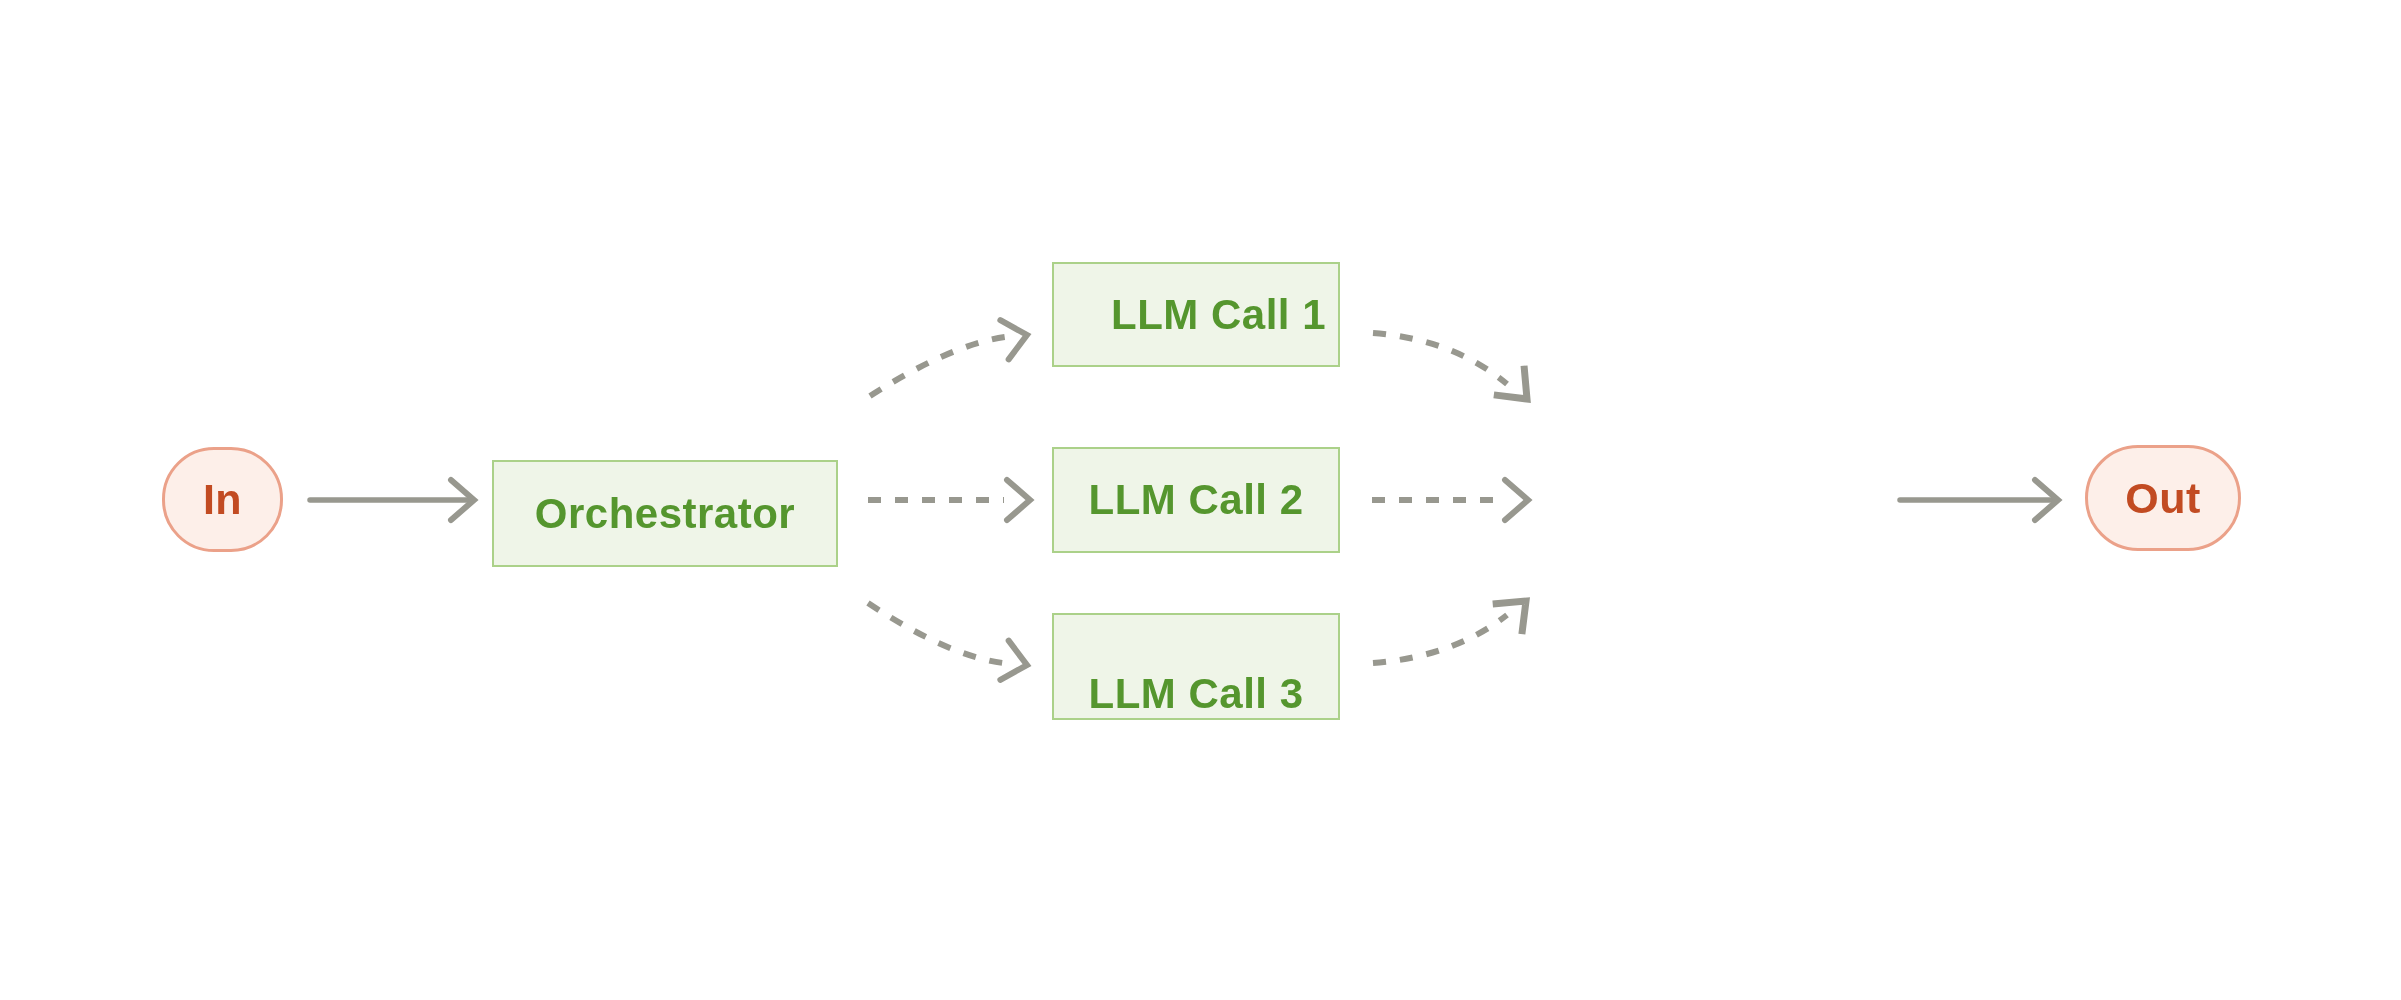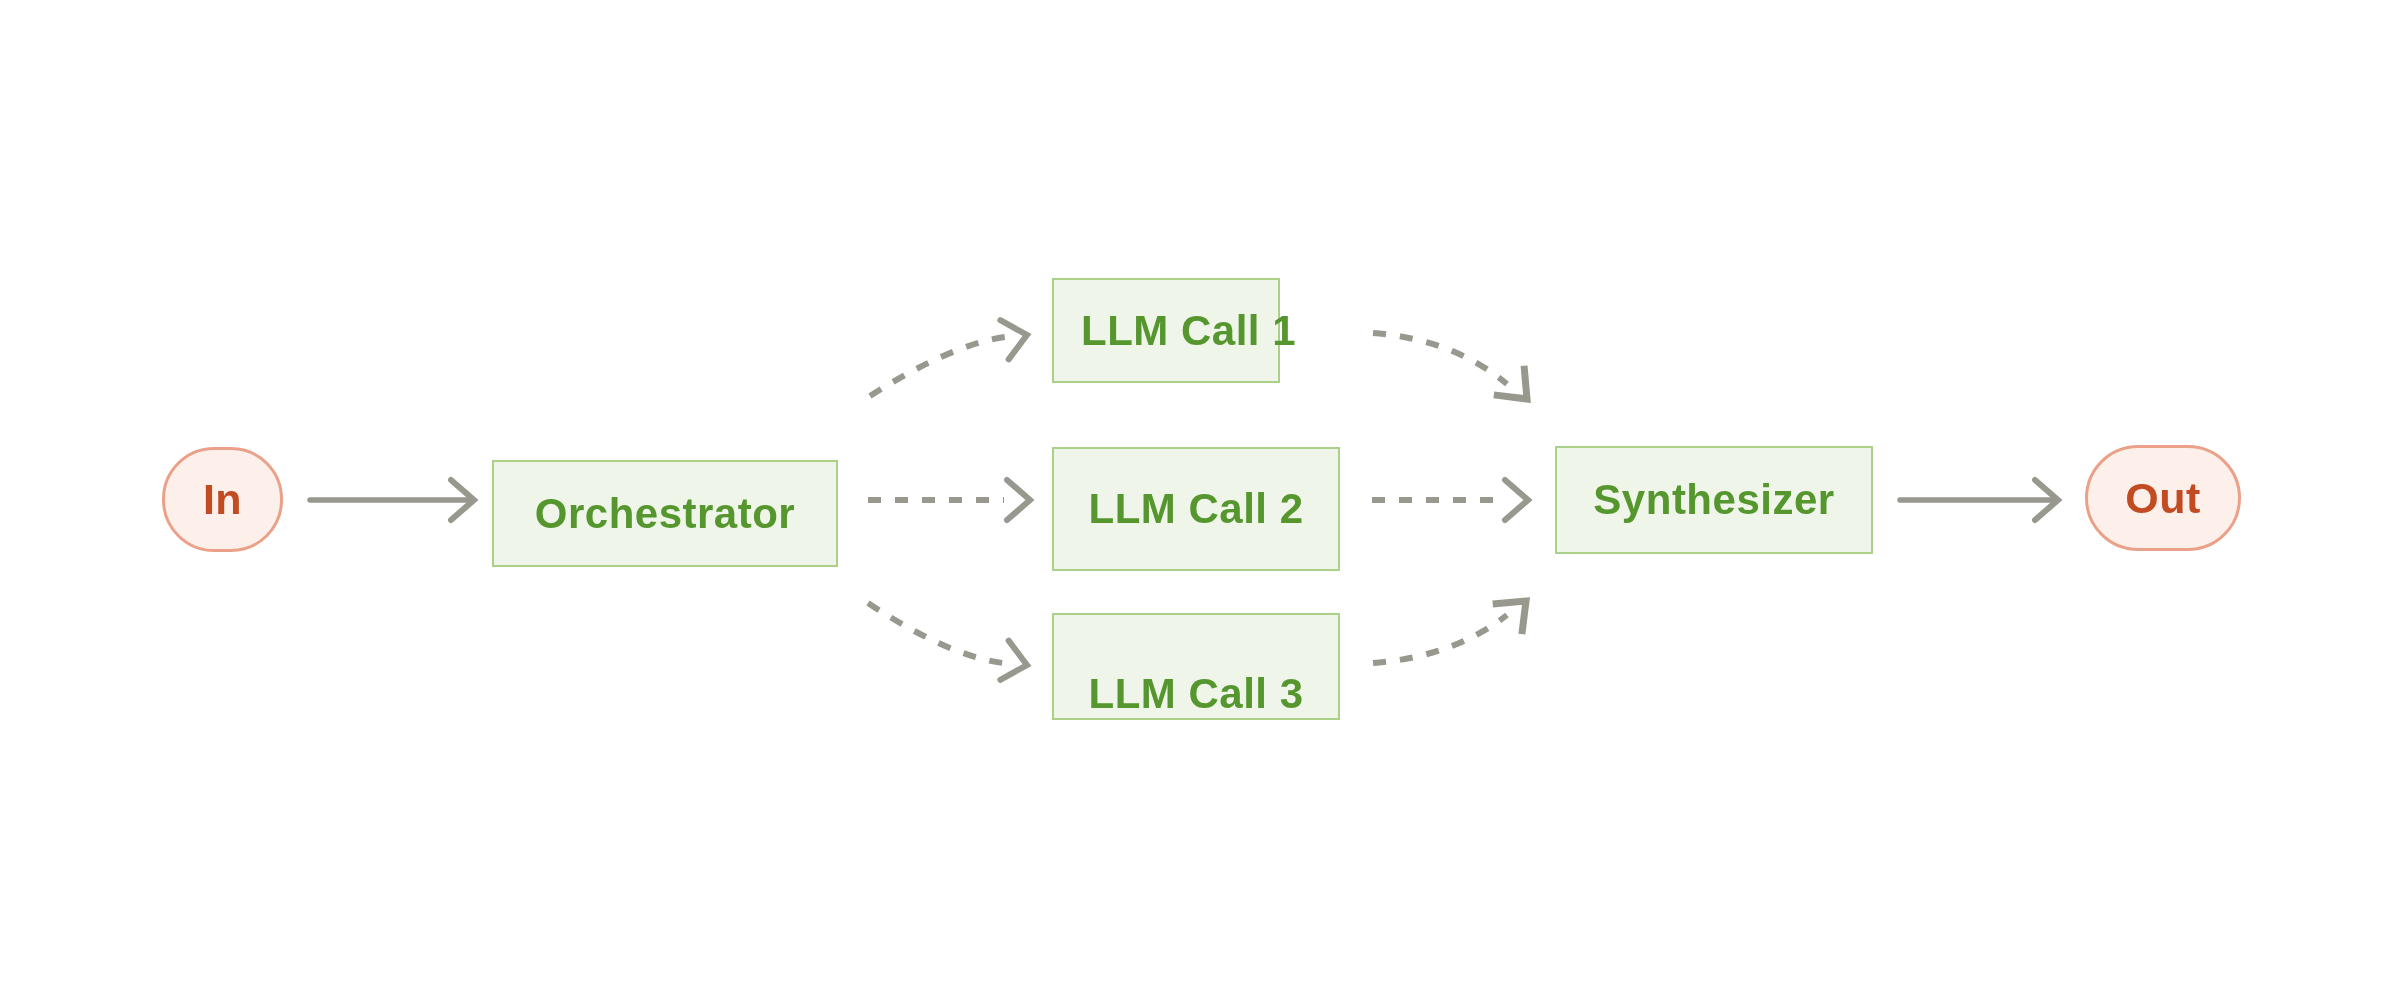--- a/index.html
+++ b/index.html
@@ -62,22 +62,22 @@
     font-size: 42px;
   }
   .node.terminal {
     background: var(--terminal-pink-fill, #fdefe9);
     border: 3px solid var(--terminal-pink-border, #eba189);
     color: var(--terminal-red-text, #c24b22);
     font-size: 43px;
   }
   #node-in        { left: 162px;  top: 447px; width: 121px; height: 105px; border-radius: 52px; text-align: center; }
   #node-orch      { left: 492px;  top: 446px; width: 346px; height: 107px; margin-top: 14px; }
-  #node-llm1      { left: 1052px; top: 278px; width: 228px; height: 105px; padding-left: 45px; }
-  #node-llm2      { left: 1052px; top: 447px; width: 288px; height: 124px; }
+  #node-llm1      { left: 1052px; top: 262px; width: 288px; height: 105px; padding-left: 45px; }
+  #node-llm2      { left: 1052px; top: 447px; width: 288px; height: 106px; }
   #node-llm3      { left: 1052px; top: 613px; width: 288px; height: 107px; align-items: flex-end; }
   #node-synth     { left: 1555px; top: 446px; width: 318px; height: 108px; }
   #node-out       { left: 2085px; top: 445px; width: 156px; height: 106px; border-radius: 53px; }
 </style>
 </head>
 <body>
 
 <div class="canvas">
 
   <svg class="arrows" viewBox="0 0 2401 1000" xmlns="http://www.w3.org/2000/svg" aria-hidden="true">
@@ -136,21 +136,18 @@
   </div>
 
   <div id="node-llm2" class="node green">
     <span>LLM Call 2</span>
   </div>
 
   <div id="node-llm3" class="node green">
     <span>LLM Call 3</span>
   </div>
 
-  <div id="node-synth" class="node green">
-    <span>Synthesizer</span>
-  </div>
 
   <div id="node-out" class="node terminal">
     <span>Out</span>
   </div>
 
 </div>
 
 </body></html>

